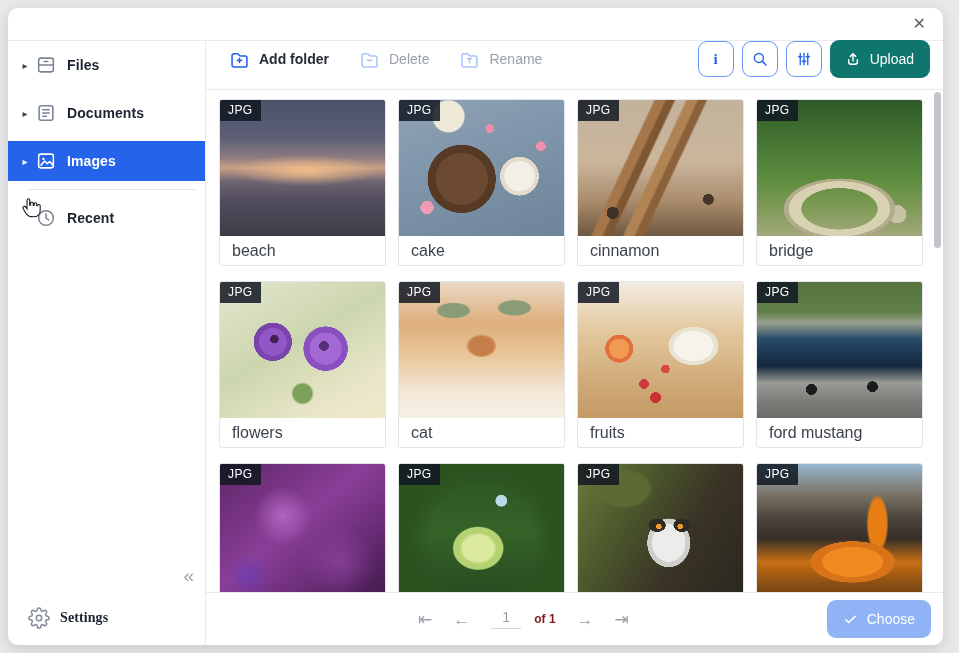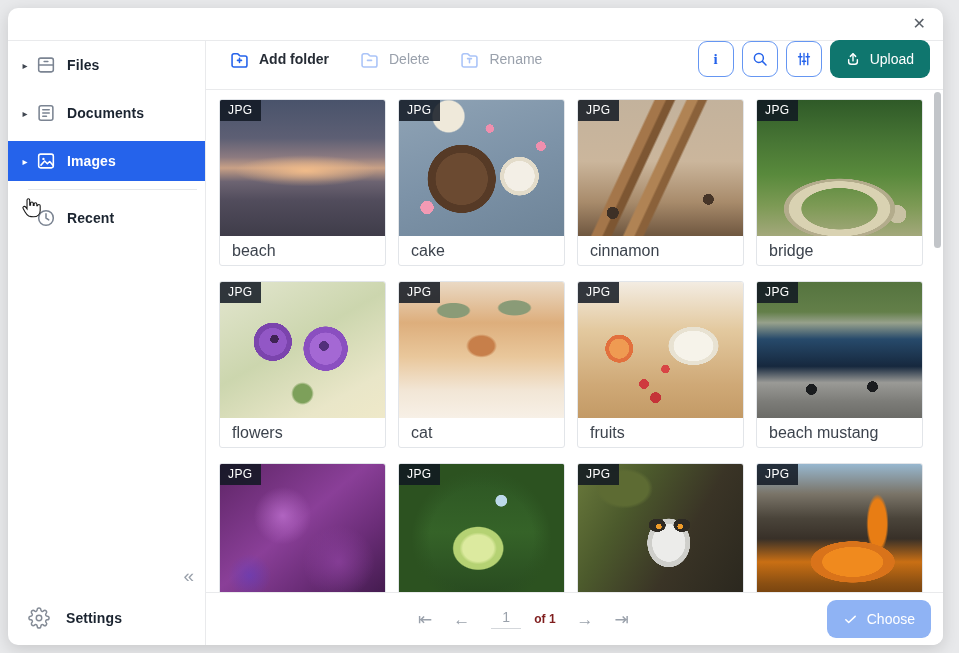--- a/index.html
+++ b/index.html
@@ -30,21 +30,21 @@
   .side-item.selected { background:#2563eb; }
   .side-item.selected .side-label,
   .side-item.selected .side-ico,
   .side-item.selected .side-caret { color:#fff; }
   .side-divider { height:1px; background:#e6e8ea; margin:0 8px 8px 20px; }
   .collapse-btn { position:absolute; right:11px; bottom:60px; border:none; background:none;
                   color:#9aa1ab; font-size:19px; line-height:1; cursor:pointer; }
   .settings-row { position:absolute; left:0; bottom:0; width:100%; height:54px;
                   display:flex; align-items:center; padding-left:20px; gap:8px; cursor:pointer; }
   .settings-row .side-ico { margin:0; color:#848b96; }
-  .settings-row .side-label { margin-left:8px; }
+  .settings-row .side-label { margin-left:2px;font-family:Liberation Serif, serif; }
 
   
   .main { flex:1; display:flex; flex-direction:column; min-width:0; position:relative; }
 
   
   .toolbar { height:49px; flex:0 0 49px; border-bottom:1px solid #e9eaec;
              display:flex; align-items:center; padding:0 13px 12px 23px; }
   .tool-btn { display:flex; align-items:center; gap:9px; border:none; background:none;
               font-family:inherit; font-size:14px; font-weight:700; color:#262c35;
               margin-right:30px; cursor:pointer; }
@@ -357,21 +357,21 @@
               <div class="thumb" data-thumb="fruits">
                 <span class="badge">JPG</span>
               </div>
               <div class="card-label">fruits</div>
             </div>
 
             <div class="card">
               <div class="thumb" data-thumb="ford-mustang">
                 <span class="badge">JPG</span>
               </div>
-              <div class="card-label">beach mustang</div>
+              <div class="card-label">ford mustang</div>
             </div>
 
             <div class="card">
               <div class="thumb" data-thumb="purple-smoke">
                 <span class="badge">JPG</span>
               </div>
 
             </div>
 
             <div class="card">

